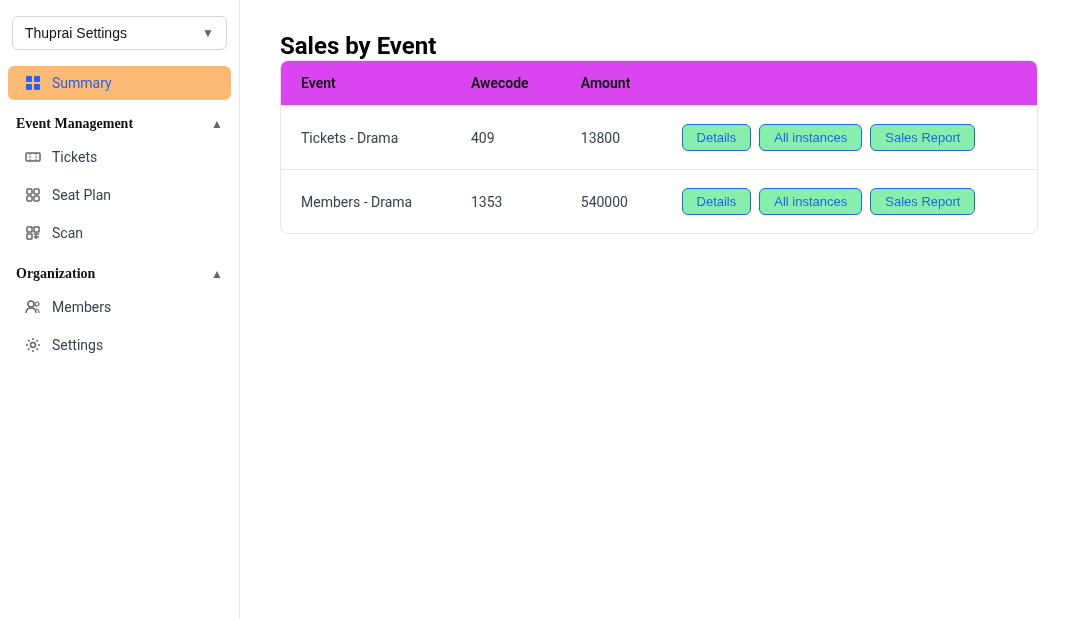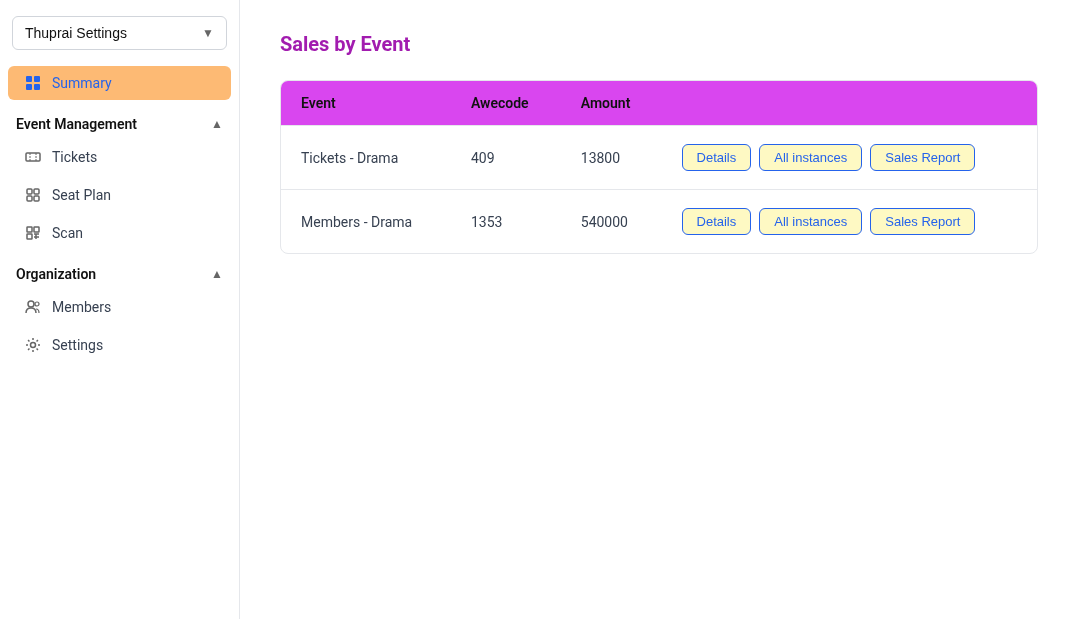--- a/index.html
+++ b/index.html
@@ -57,20 +57,21 @@
     }
 
     .section-header {
       display: flex;
       align-items: center;
       justify-content: space-between;
       padding: 12px 16px 4px 16px;
       font-weight: 600;
       font-size: 14px;
       color: #111;
+      font-family: Liberation Serif, serif;
     }
 
     .section-toggle {
       font-size: 12px;
       color: #666;
     }
 
     .nav-icon {
       width: 18px;
       height: 18px;
@@ -81,24 +82,23 @@
     }
 
     
     .main {
       flex: 1;
       padding: 32px 40px;
       overflow: auto;
     }
 
     .page-title {
-      font-size: 20px;
+      font-size: 24px;
       font-weight: 700;
-      color: #a21caf;
-      margin-bottom: 24px;
+      color: #000000;
     }
 
     
     .table-container {
       border: 1px solid #e5e7eb;
       border-radius: 8px;
       overflow: hidden;
     }
 
     table {
@@ -132,21 +132,21 @@
     }
 
     .action-buttons {
       display: flex;
       gap: 8px;
     }
 
     .btn-outline {
       border: 1px solid #2563eb;
       color: #2563eb;
-      background: #fef9c3;
+      background: #86efac;
       border-radius: 6px;
       padding: 5px 14px;
       font-size: 13px;
       cursor: pointer;
     }
   </style>
 </head>
 <body>
 
 <aside class="sidebar">

